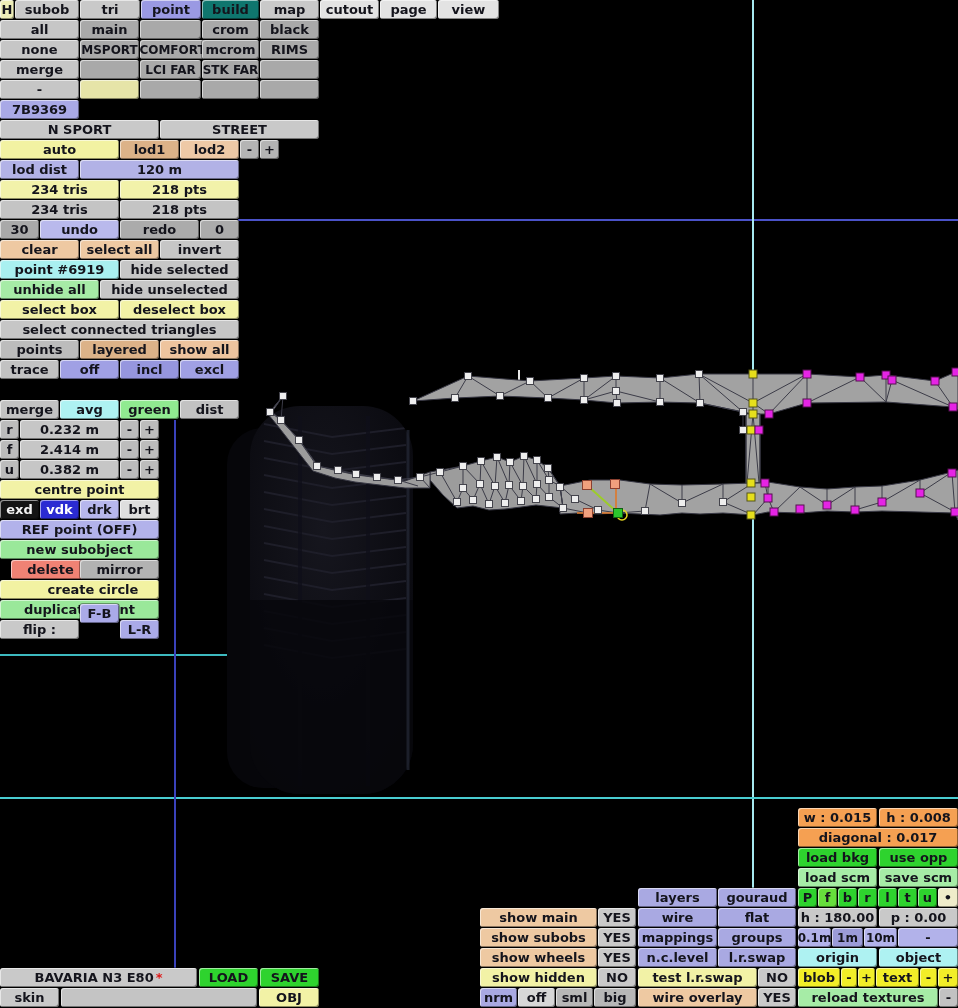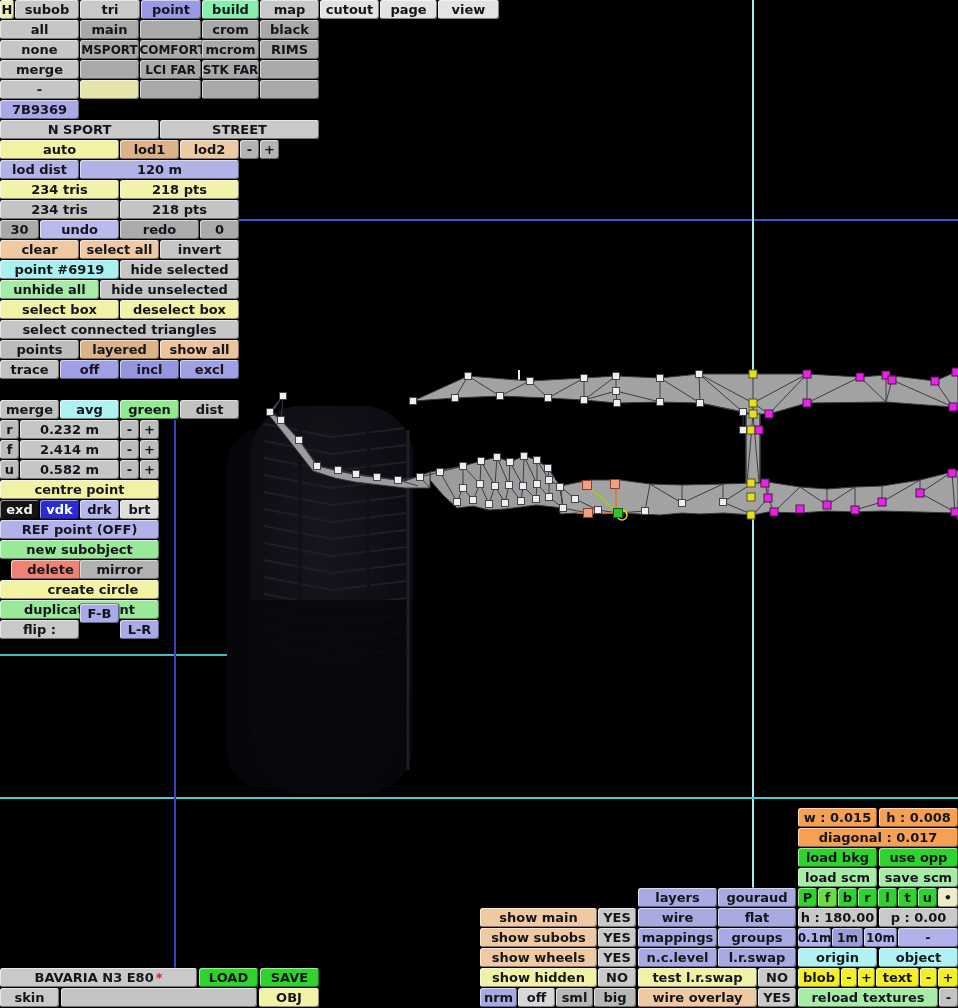--- a/index.html
+++ b/index.html
@@ -262,21 +262,21 @@
       <rect x="582.5" y="480.5" width="9" height="9" fill="#f0a07e" stroke="#8a4030" stroke-width="1"></rect>
       <rect x="610.5" y="479.5" width="9" height="9" fill="#f0a07e" stroke="#8a4030" stroke-width="1"></rect>
       <rect x="583.5" y="508.5" width="9" height="9" fill="#f0a07e" stroke="#8a4030" stroke-width="1"></rect>
       <rect x="613.5" y="508.5" width="9" height="9" fill="#2cc62c" stroke="#116011" stroke-width="1"></rect>
     </svg>
   <div id="panels">
       <div class="btn" style="left: 0px; top: 0px; width: 14px; height: 19px; background: rgb(238, 238, 184);">H</div>
       <div class="btn" style="left: 15px; top: 0px; width: 64px; height: 19px; background: rgb(201, 201, 201);">subob</div>
       <div class="btn" style="left: 80px; top: 0px; width: 60px; height: 19px; background: rgb(201, 201, 201);">tri</div>
       <div class="btn" style="left: 141px; top: 0px; width: 60px; height: 19px; background: rgb(154, 153, 227);">point</div>
-      <div class="btn" style="left: 202px; top: 0px; width: 57px; height: 19px; background: #86efac;">build</div>
+      <div class="btn" style="left: 202px; top: 0px; width: 57px; height: 19px; background: #0f766e;">build</div>
       <div class="btn" style="left: 260px; top: 0px; width: 59px; height: 19px; background: rgb(201, 201, 201);">map</div>
       <div class="btn" style="left: 320px; top: 0px; width: 59px; height: 19px; background: rgb(227, 227, 227);">cutout</div>
       <div class="btn" style="left: 380px; top: 0px; width: 57px; height: 19px; background: rgb(227, 227, 227);">page</div>
       <div class="btn" style="left: 438px; top: 0px; width: 61px; height: 19px; background: rgb(227, 227, 227);">view</div>
       <div class="btn" style="left: 0px; top: 20px; width: 79px; height: 19px; background: rgb(198, 198, 198);">all</div>
       <div class="btn" style="left: 80px; top: 20px; width: 59px; height: 19px; background: rgb(169, 169, 169);">main</div>
       <div class="btn" style="left: 140px; top: 20px; width: 61px; height: 19px; background: rgb(169, 169, 169);"></div>
       <div class="btn" style="left: 202px; top: 20px; width: 57px; height: 19px; background: rgb(169, 169, 169);">crom</div>
       <div class="btn" style="left: 260px; top: 20px; width: 59px; height: 19px; background: rgb(169, 169, 169);">black</div>
       <div class="btn" style="left: 0px; top: 40px; width: 79px; height: 19px; background: rgb(198, 198, 198);">none</div>
@@ -335,21 +335,21 @@
       <div class="btn" style="left: 180px; top: 400px; width: 59px; height: 19px; background: rgb(194, 194, 194);">dist</div>
       <div class="btn" style="left: 0px; top: 420px; width: 19px; height: 19px; background: rgb(188, 188, 188);">r</div>
       <div class="btn" style="left: 20px; top: 420px; width: 99px; height: 19px; background: rgb(198, 198, 198);">0.232 m</div>
       <div class="btn" style="left: 120px; top: 420px; width: 19px; height: 19px; background: rgb(188, 188, 188);">-</div>
       <div class="btn" style="left: 140px; top: 420px; width: 19px; height: 19px; background: rgb(188, 188, 188);">+</div>
       <div class="btn" style="left: 0px; top: 440px; width: 19px; height: 19px; background: rgb(188, 188, 188);">f</div>
       <div class="btn" style="left: 20px; top: 440px; width: 99px; height: 19px; background: rgb(198, 198, 198);">2.414 m</div>
       <div class="btn" style="left: 120px; top: 440px; width: 19px; height: 19px; background: rgb(188, 188, 188);">-</div>
       <div class="btn" style="left: 140px; top: 440px; width: 19px; height: 19px; background: rgb(188, 188, 188);">+</div>
       <div class="btn" style="left: 0px; top: 460px; width: 19px; height: 19px; background: rgb(188, 188, 188);">u</div>
-      <div class="btn" style="left: 20px; top: 460px; width: 99px; height: 19px; background: rgb(198, 198, 198);">0.582 m</div>
+      <div class="btn" style="left: 20px; top: 460px; width: 99px; height: 19px; background: rgb(198, 198, 198);">0.382 m</div>
       <div class="btn" style="left: 120px; top: 460px; width: 19px; height: 19px; background: rgb(188, 188, 188);">-</div>
       <div class="btn" style="left: 140px; top: 460px; width: 19px; height: 19px; background: rgb(188, 188, 188);">+</div>
       <div class="btn" style="left: 0px; top: 480px; width: 159px; height: 19px; background: rgb(242, 242, 166);">centre point</div>
       <div class="btn" style="left: 0px; top: 500px; width: 39px; height: 19px; background: rgb(20, 20, 20); color: rgb(242, 242, 242);">exd</div>
       <div class="btn" style="left: 40px; top: 500px; width: 39px; height: 19px; background: rgb(43, 43, 210); color: rgb(255, 255, 255);">vdk</div>
       <div class="btn" style="left: 80px; top: 500px; width: 39px; height: 19px; background: rgb(182, 182, 236);">drk</div>
       <div class="btn" style="left: 120px; top: 500px; width: 39px; height: 19px; background: rgb(222, 222, 222);">brt</div>
       <div class="btn" style="left: 0px; top: 520px; width: 159px; height: 19px; background: rgb(178, 178, 234);">REF point (OFF)</div>
       <div class="btn" style="left: 0px; top: 540px; width: 159px; height: 19px; background: rgb(154, 232, 154);">new subobject</div>
       <div class="btn" style="left: 0px; top: 560px; width: 79px; height: 19px; background: rgb(240, 130, 116); margin-left: 11px;">delete</div>

